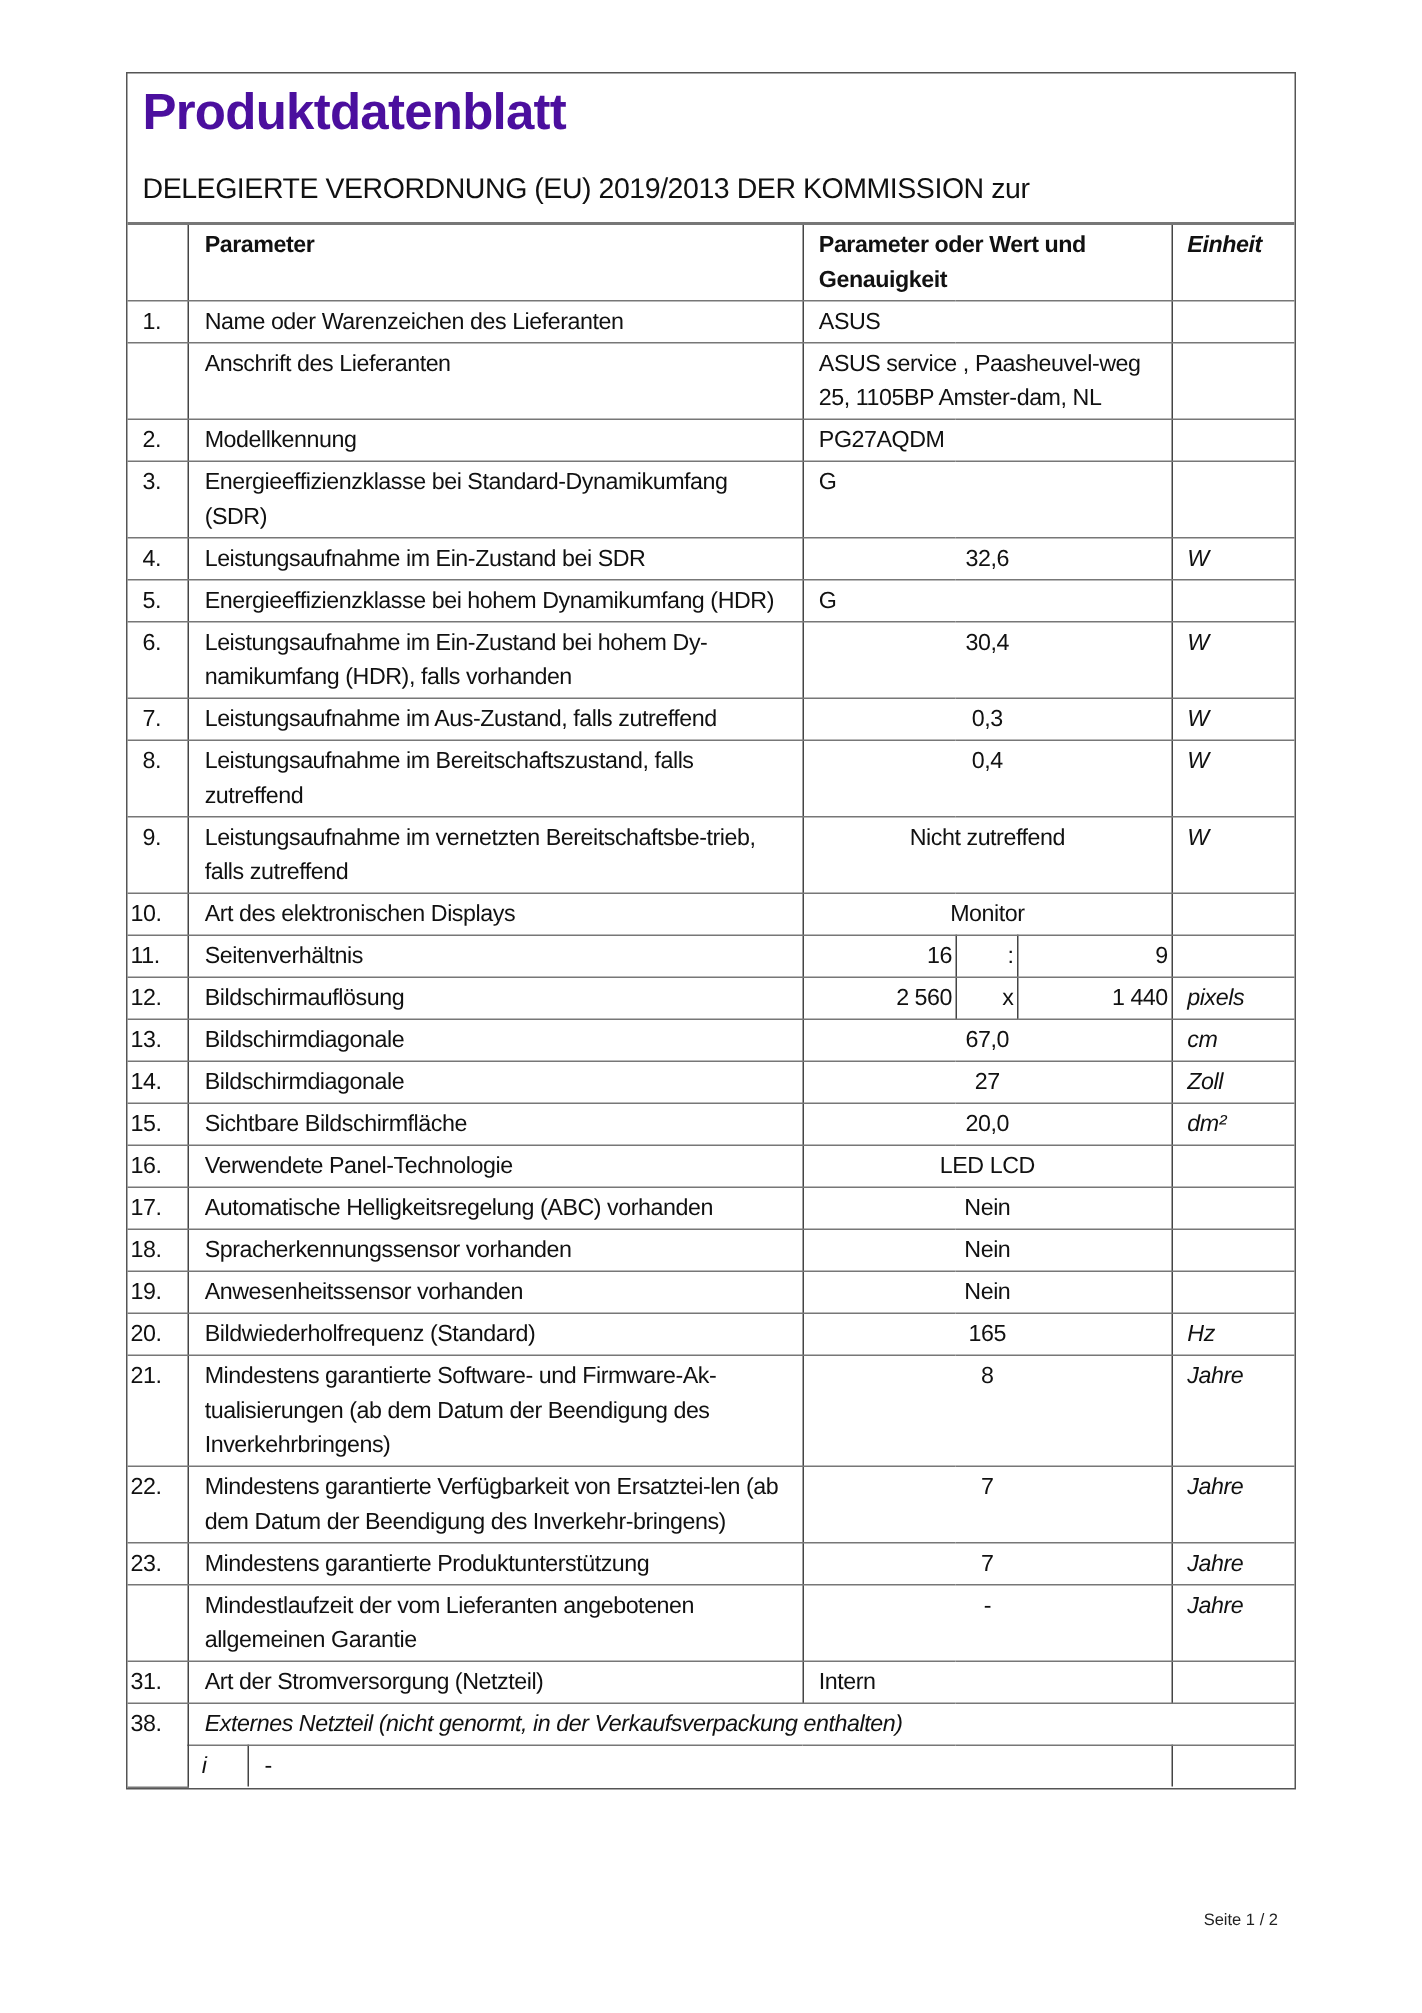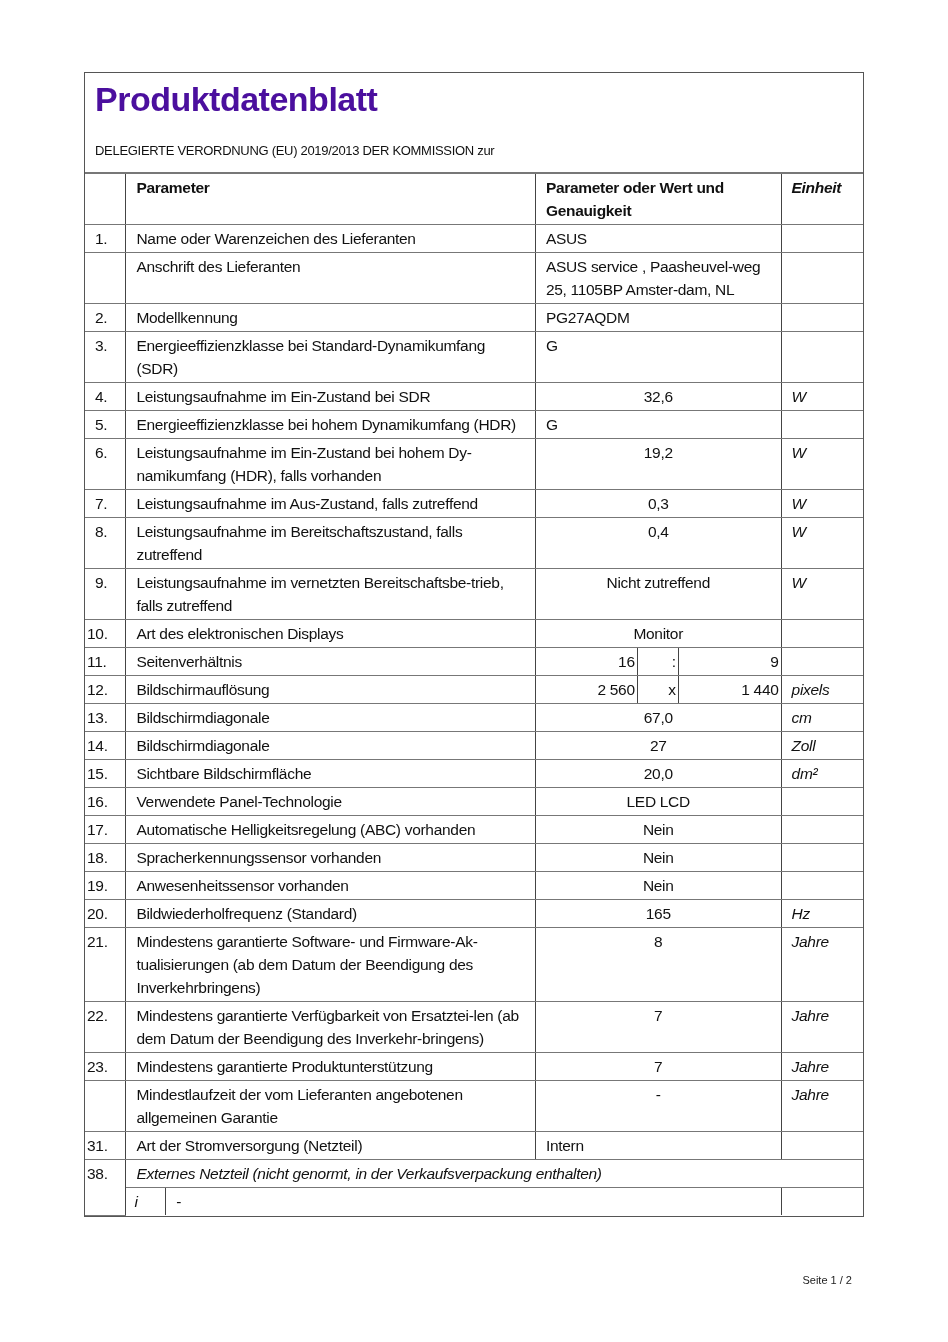--- a/index.html
+++ b/index.html
@@ -1,20 +1,20 @@
 <!DOCTYPE html>
 <html><head>
 <meta charset="utf-8">
 <style>
   html, body { margin: 0; padding: 0; background: #ffffff; }
   body { width: 948px; height: 1342px; position: relative; font-family: "Liberation Sans", sans-serif; color: #111; }
-  .sheet { position: absolute; left: 84px; top: 72px; width: 780px; border: 1.5px solid #555; box-sizing: border-box; }
+  .sheet { position: absolute; left: 84px; top: 48px; width: 780px; border: 1.5px solid #555; box-sizing: border-box; }
   .head { padding: 4px 0 10px 10px; border-bottom: 2px solid #777; }
   .title { font-family: "Liberation Sans", sans-serif; font-weight: bold; font-size: 34px; color: #4b0f9e; letter-spacing: -0.5px; margin: 2px 0 14px 0; line-height: 40px; }
-  .subtitle { font-size: 13px; line-height: 23px; letter-spacing: -0.3px; margin-top: 20px; }
+  .subtitle { font-size: 19px; line-height: 23px; letter-spacing: -0.3px; margin-top: 20px; }
   table { border-collapse: collapse; width: 100%; table-layout: fixed; font-size: 15.5px; letter-spacing: -0.3px; }
   td, th { border: 1.5px solid #444; border-top-color: #777; border-bottom-color: #777; vertical-align: top; padding: 2px 8px 2px 10px; line-height: 23px; text-align: left; font-weight: normal; }
   tr:first-child td, tr:first-child th { border-top: none; }
   td:first-child, th:first-child { border-left: none; }
   td:last-child, th:last-child { border-right: none; font-style: italic; }
   tr:last-child td { border-bottom: none; }
   th { font-weight: bold; }
   .num { padding: 2px 2px 2px 10px; }
   .num.long { padding-left: 2px; }
   .val-r { text-align: center; padding-right: 10px; }
@@ -80,21 +80,21 @@
         </tr>
         <tr>
           <td class="num">5.</td>
           <td colspan="2">Energieeffizienzklasse bei hohem Dynamikumfang (HDR)</td>
           <td colspan="3">G</td>
           <td></td>
         </tr>
         <tr>
           <td class="num">6.</td>
           <td colspan="2">Leistungsaufnahme im Ein-Zustand bei hohem Dy-namikumfang (HDR), falls vorhanden</td>
-          <td class="val-r" colspan="3">19,2</td>
+          <td class="val-r" colspan="3">30,4</td>
           <td>W</td>
         </tr>
         <tr>
           <td class="num">7.</td>
           <td colspan="2">Leistungsaufnahme im Aus-Zustand, falls zutreffend</td>
           <td class="val-r" colspan="3">0,3</td>
           <td>W</td>
         </tr>
         <tr>
           <td class="num">8.</td>

